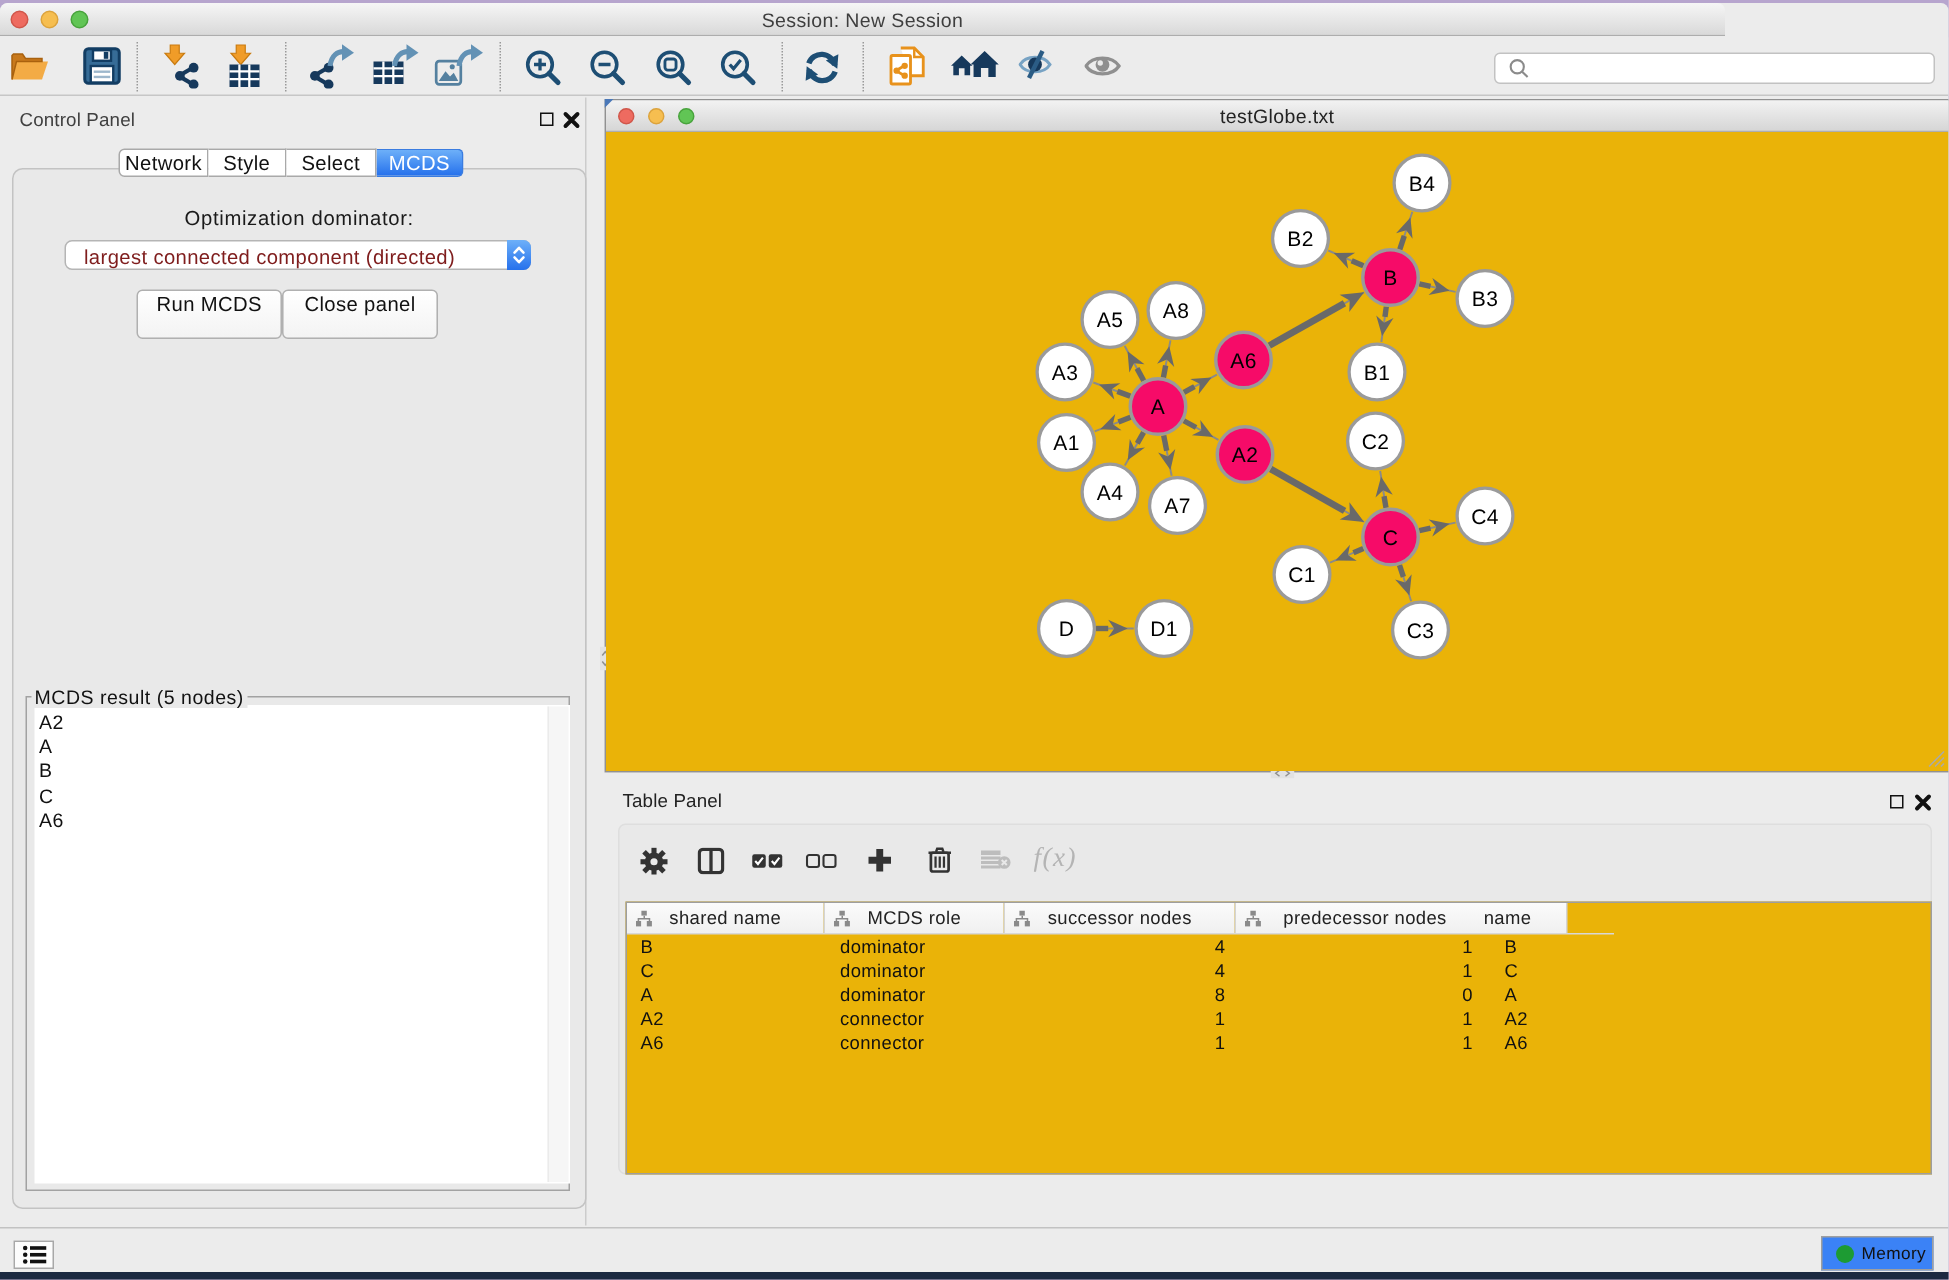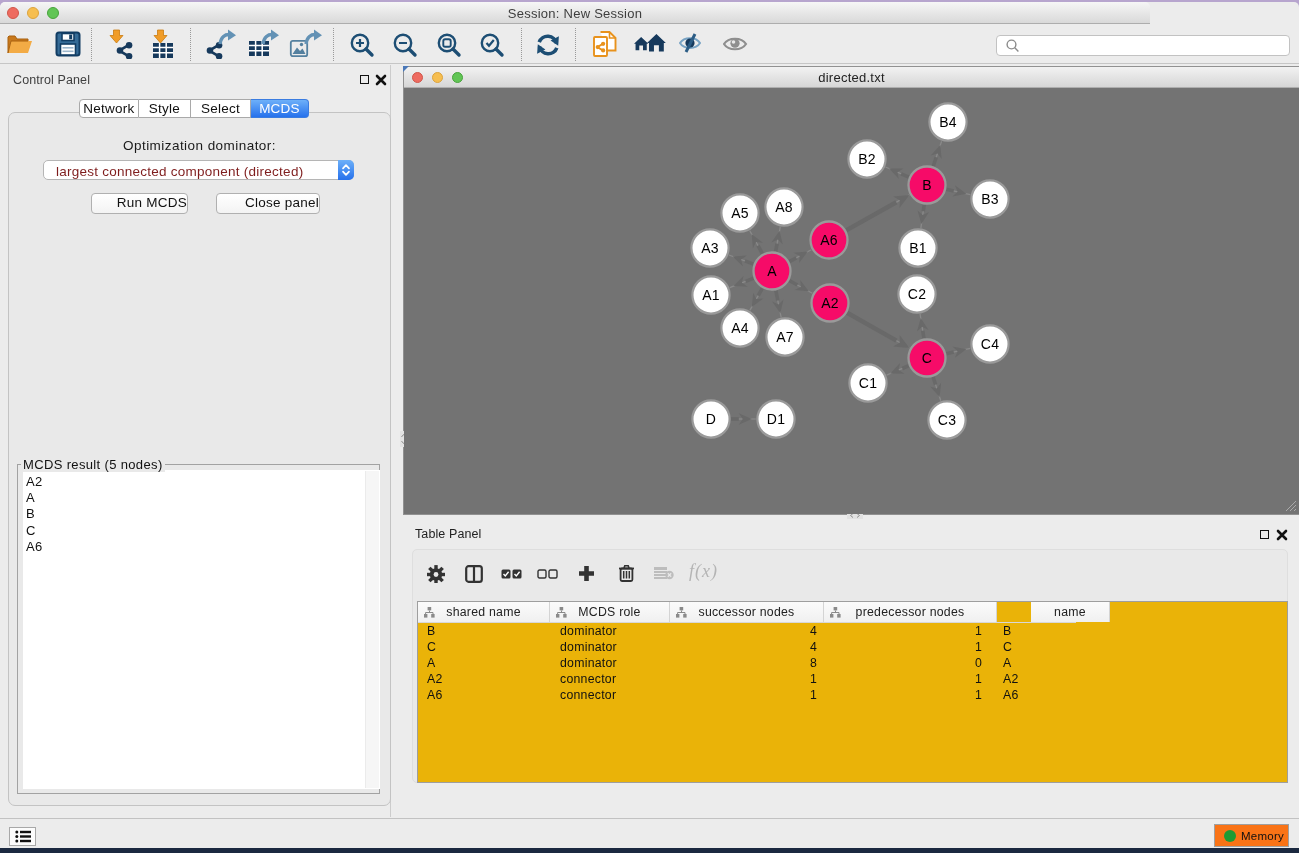--- a/index.html
+++ b/index.html
@@ -17,37 +17,37 @@
 .winbtns{position:absolute;font-size:12px;color:#111}
 #cpbox{position:absolute;left:8px;top:110px;width:383px;height:694px;background:#e9e9e9;border:1px solid #c3c3c3;border-radius:7px}
 .seg{position:absolute;display:flex;height:19px;font-size:13.5px}
 .seg .s{background:#fff;border:1px solid #a9a9a9;border-left:none;color:#111;text-align:center;line-height:18px}
 .seg .s.first{border-left:1px solid #a9a9a9;border-radius:4px 0 0 4px}
 .seg .s.last{border-radius:0 4px 4px 0}
 .seg .s.sel{background:linear-gradient(#6db0f9,#2671ec);color:#fff;border-color:#3a7ce0}
 #optlabel{position:absolute;left:8px;top:136px;width:383px;text-align:center;font-size:13.5px;letter-spacing:0.45px;color:#1a1a1a}
 #dropdown{position:absolute;left:43px;top:158px;width:311px;height:20px;background:#fff;border:1px solid #b5b5b5;border-radius:5px;font-size:13.5px;color:#7f1d1d}
 #ddstep{position:absolute;right:-1px;top:-1px;width:16px;height:20px;background:linear-gradient(#6db0f9,#2671ec);border-radius:0 5px 5px 0}
-.btn{position:absolute;height:21px;background:linear-gradient(#ffffff,#f3f3f3);border:1px solid #b0b0b0;border-radius:4px;font-size:13.5px;color:#111;text-align:right;line-height:18px}
+.btn{position:absolute;height:33px;background:linear-gradient(#ffffff,#f3f3f3);border:1px solid #b0b0b0;border-radius:4px;font-size:13.5px;color:#111;text-align:center;line-height:18px}
 #grpbox{position:absolute;left:17px;top:462px;width:363px;height:330px;border:1px solid #a2a2a2}
 #grplist{position:absolute;left:5px;top:5px;width:357px;height:319px;background:#fff;font-size:13px;color:#111}
 #grptitle{position:absolute;left:21px;top:455px;background:#e9e9e9;padding:0 2px;font-size:13px;letter-spacing:0.35px;color:#111}
 #scrltrack{position:absolute;right:1px;top:1px;width:14px;height:317px;background:#f6f6f6;border-left:1px solid #ebebeb}
 
 #netwin{position:absolute;left:403px;top:64px;width:897px;height:449px;border:1px solid #919191;background:#fff}
 #nettitle{position:absolute;left:0;top:0;width:100%;height:21px;background:linear-gradient(#f2f2f2,#d6d6d6);border-bottom:1px solid #aeaeae}
-#netcanvas{position:absolute;left:0;top:21px;width:895px;height:426px;background:#737373}
+#netcanvas{position:absolute;left:0;top:21px;width:895px;height:426px;background:#eab308}
 
 #tptitle{position:absolute;left:415px;top:525px;font-size:12.5px;letter-spacing:0.1px;color:#222}
 #tbox{position:absolute;left:412px;top:547px;width:876px;height:234px;background:#e9e9e9;border-radius:5px;border:1px solid #dedede}
 #ttable{position:absolute;left:417px;top:599px;width:871px;height:182px;background:#eab308;border:1px solid #9e9e9e;font-size:12.3px;color:#111}
 .hdr{position:absolute;top:0;height:20px;background:linear-gradient(#fbfbfb,#f0f0f0);border-right:1px solid #d4d4d4;text-align:center;line-height:20px;color:#222}
 .cell{position:absolute;height:16px;line-height:16px}
 #statusline{position:absolute;left:0;top:816px;width:1299px;height:0;border-top:1px solid #c2c2c2}
-#memo{position:absolute;left:1214px;top:822px;width:75px;height:23px;background:#f97316;border:1px solid #9f9f9f;font-size:11.5px;color:#111}
+#memo{position:absolute;left:1214px;top:822px;width:75px;height:23px;background:#3b82f6;border:1px solid #9f9f9f;font-size:11.5px;color:#111}
 #listbtn{position:absolute;left:9px;top:825px;width:27px;height:19px;background:#fcfcfc;border:1px solid #a8a8a8}
 </style></head>
 <body>
 
 <div id="win">
  <div id="titlebar">
   <div class="light" style="left:7px;background:#ee6b60;border:1px solid #d0564a"></div>
   <div class="light" style="left:27px;background:#f6be50;border:1px solid #dca33c"></div>
   <div class="light" style="left:47px;background:#61c555;border:1px solid #48a33c"></div>
   <div id="title">Session: New Session</div>
@@ -200,21 +200,21 @@
  </div>
  <div id="optlabel">Optimization dominator:</div>
  <div id="dropdown">
       <span style="position:absolute;left:12px;top:2.5px">largest connected component (directed)</span>
   <div id="ddstep"><svg width="16" height="20" viewBox="0 0 16 20">
           <path d="M5 8.4 L8 5.2 L11 8.4" fill="none" stroke="#fff" stroke-width="1.7" stroke-linecap="round" stroke-linejoin="round"></path>
           <path d="M5 11.6 L8 14.8 L11 11.6" fill="none" stroke="#fff" stroke-width="1.7" stroke-linecap="round" stroke-linejoin="round"></path>
         </svg></div>
  </div>
  <div class="btn" style="left:91px;top:191px;width:97px">Run MCDS</div>
- <div class="btn" style="left:216px;top:191px;width:104px">Close panel</div>
+ <div class="btn" style="left:188px;top:191px;width:104px">Close panel</div>
  <div id="grpbox">
       <div id="grplist">
         <div style="padding:4px 0 0 3px;line-height:16.2px">A2<br>A<br>B<br>C<br>A6</div>
         <div id="scrltrack"></div>
       </div>
     </div>
  <div id="grptitle">MCDS result (5 nodes)</div>
 
  <div id="netwin">
   <svg style="position:absolute;left:-1px;top:-1px;z-index:5" width="6" height="6" viewBox="0 0 6 6">
@@ -225,21 +225,21 @@
         <path d="M1.5 6 L3.5 3.5 L5.5 6 M1.5 10 L3.5 12.5 L5.5 10" fill="none" stroke="#909090" stroke-width="1"></path>
       </svg>
   <svg style="position:absolute;left:443px;top:445px" width="16" height="7" viewBox="0 0 16 7">
         <rect x="0" y="0" width="16" height="7" fill="#e2e2e2"></rect>
         <path d="M6 1.5 L3.5 3.5 L6 5.5 M10 1.5 L12.5 3.5 L10 5.5" fill="none" stroke="#909090" stroke-width="1"></path>
       </svg>
   <div id="nettitle">
    <div class="light" style="left:8px;top:4.5px;width:11px;height:11px;background:#ee6b60;border:1px solid #d0564a"></div>
    <div class="light" style="left:28px;top:4.5px;width:11px;height:11px;background:#f6be50;border:1px solid #dca33c"></div>
    <div class="light" style="left:48px;top:4.5px;width:11px;height:11px;background:#61c555;border:1px solid #48a33c"></div>
-   <div style="position:absolute;top:3px;width:100%;text-align:center;font-size:13px;color:#222">directed.txt</div>
+   <div style="position:absolute;top:3px;width:100%;text-align:center;font-size:13px;color:#222">testGlobe.txt</div>
   </div>
   <div id="netcanvas">
    <svg width="895" height="426" viewBox="0 0 895 426" font-family="Liberation Sans,sans-serif">
 <line x1="349.7" y1="190.2" x2="325.8" y2="199.6" stroke="#8a8a8a" stroke-width="1.3"></line>
 <line x1="349.7" y1="190.2" x2="341.6" y2="193.4" stroke="#696969" stroke-width="3.6"></line>
 <polygon points="329.5,198.1 339.5,188.0 337.9,194.8 343.7,198.8" fill="#696969"></polygon>
 <line x1="349.5" y1="176.1" x2="324.9" y2="167.0" stroke="#8a8a8a" stroke-width="1.3"></line>
 <line x1="349.5" y1="176.1" x2="340.9" y2="172.9" stroke="#696969" stroke-width="3.6"></line>
 <polygon points="328.7,168.4 342.9,167.5 337.1,171.5 338.9,178.4" fill="#696969"></polygon>
 <line x1="358.4" y1="200.2" x2="345.9" y2="222.4" stroke="#8a8a8a" stroke-width="1.3"></line>
@@ -439,21 +439,21 @@
       </svg>
   <div class="hdr" style="left:406px;width:173px">predecessor nodes</div>
   <svg style="position:absolute;left:412px;top:5px" width="11" height="11" viewBox="0 0 11 11">
         <g fill="#8a8a8a">
           <rect x="3.6" y="0" width="3.6" height="3.4"></rect>
           <rect x="0" y="7" width="3.4" height="3.6"></rect>
           <rect x="7.2" y="7" width="3.4" height="3.6"></rect>
         </g>
         <path d="M5.5 3.5 L5.5 5.5 M1.6 7 L1.6 5.5 L9 5.5 L9 7" fill="none" stroke="#8a8a8a" stroke-width="1"></path>
       </svg>
-  <div class="hdr" style="left:613px;width:79px">name</div>
+  <div class="hdr" style="left:548px;width:79px">name</div>
   <div style="position:absolute;left:0;top:20px;width:658px;height:0;border-top:1px solid #d8d8d8"></div>
   <div class="cell" style="left:9px;top:21px">B</div>
   <div class="cell" style="left:142px;top:21px">dominator</div>
   <div class="cell" style="left:252px;top:21px;width:147px;text-align:right">4</div>
   <div class="cell" style="left:406px;top:21px;width:158px;text-align:right">1</div>
   <div class="cell" style="left:585px;top:21px">B</div>
   <div class="cell" style="left:9px;top:37px">C</div>
   <div class="cell" style="left:142px;top:37px">dominator</div>
   <div class="cell" style="left:252px;top:37px;width:147px;text-align:right">4</div>
   <div class="cell" style="left:406px;top:37px;width:158px;text-align:right">1</div>

